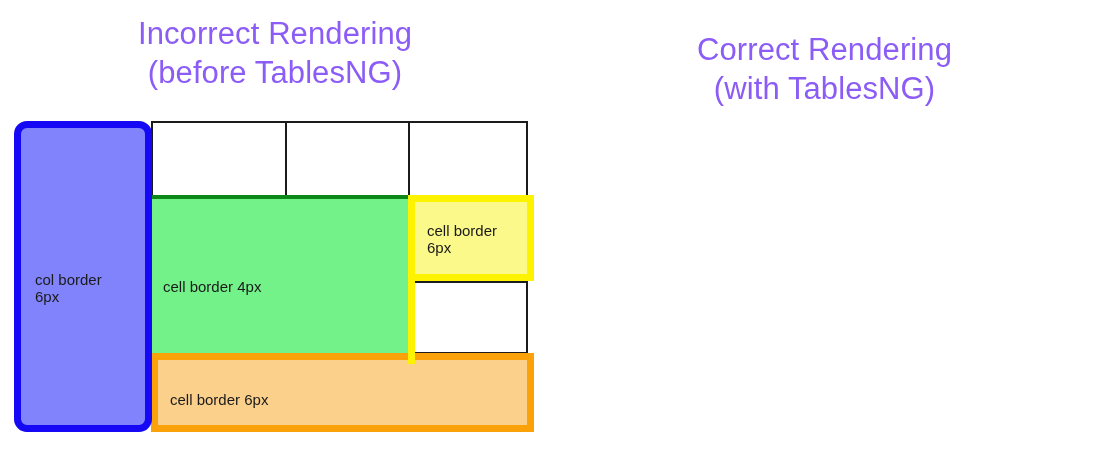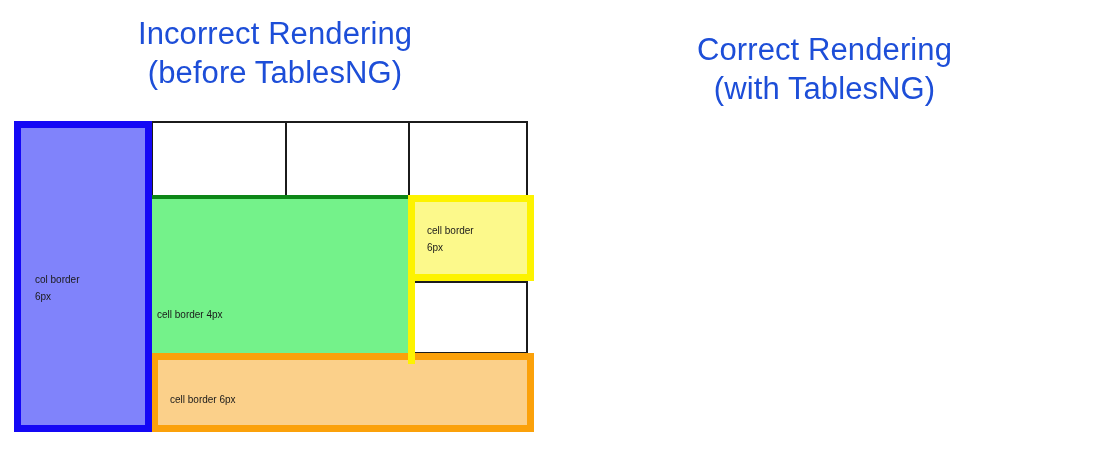--- a/index.html
+++ b/index.html
@@ -26,21 +26,21 @@
 
   .panel-title {
     position: absolute;
     top: 14px;
     left: 0;
     width: 100%;
     text-align: center;
     font-size: 31px;
     line-height: 39px;
     font-weight: 400;
-    color: #1d4ed8;
+    color: #8b5cf6;
     white-space: pre-line;
     letter-spacing: 0.1px;
   }
 
   
   .table-wrap {
     position: absolute;
     box-sizing: border-box;
   }
   #wrap-left {
@@ -57,21 +57,21 @@
   }
 
   .cellbox {
     position: absolute;
     box-sizing: border-box;
     overflow: hidden;
   }
 
   .cell-label {
     position: absolute;
-    font-size: 10px;
+    font-size: 15px;
     line-height: 17px;
     color: #1a1a1a;
     white-space: pre-line;
   }
 
   
   .plain {
     border: 2px solid #1b1b1b;
   }
   #wrap-left .plain  { background: #ffffff; }
@@ -80,42 +80,42 @@
   .blue-col {
     border: 7px solid #1408f5;
     background: #8083fb;
   }
   .blue-col .cell-label { left: 14px; top: 143px; }
 
   
   .green-cell {
     background: #74f28a;
   }
-  .green-cell .cell-label { left: 6px; top: 79px; margin-top: 28px; }
+  .green-cell .cell-label { left: 12px; top: 79px; }
 
   
   .yellow-cell {
     border: 7px solid #fdf300;
     background: #fcf98b;
   }
   .yellow-cell .cell-label { left: 12px; top: 20px; }
 
   
   .orange-cell {
     border: 7px solid #fba10a;
     background: #fbd08a;
   }
   .orange-cell .cell-label { left: 12px; top: 31px; }
 
   
   #L-h1 { left: 137px; top: 0px;   width: 136px; height: 76px; }
   #L-h2 { left: 271px; top: 0px;   width: 125px; height: 76px; }
   #L-h3 { left: 394px; top: 0px;   width: 120px; height: 76px; }
 
-  #L-blue  { left: 0px;   top: 0px;   width: 138px; height: 311px; z-index: 7; }
+  #L-blue  { left: 0px;   top: 0px;   width: 138px; height: 311px; z-index: 7; border-radius: 13px; }
 
   #L-green {
     left: 137px; top: 74px; width: 259px; height: 159px;
     border-top: 4px solid #0d8717;
     z-index: 4;
   }
 
   
   #L-white2 {
     left: 394px; top: 160px; width: 120px; height: 73px;

